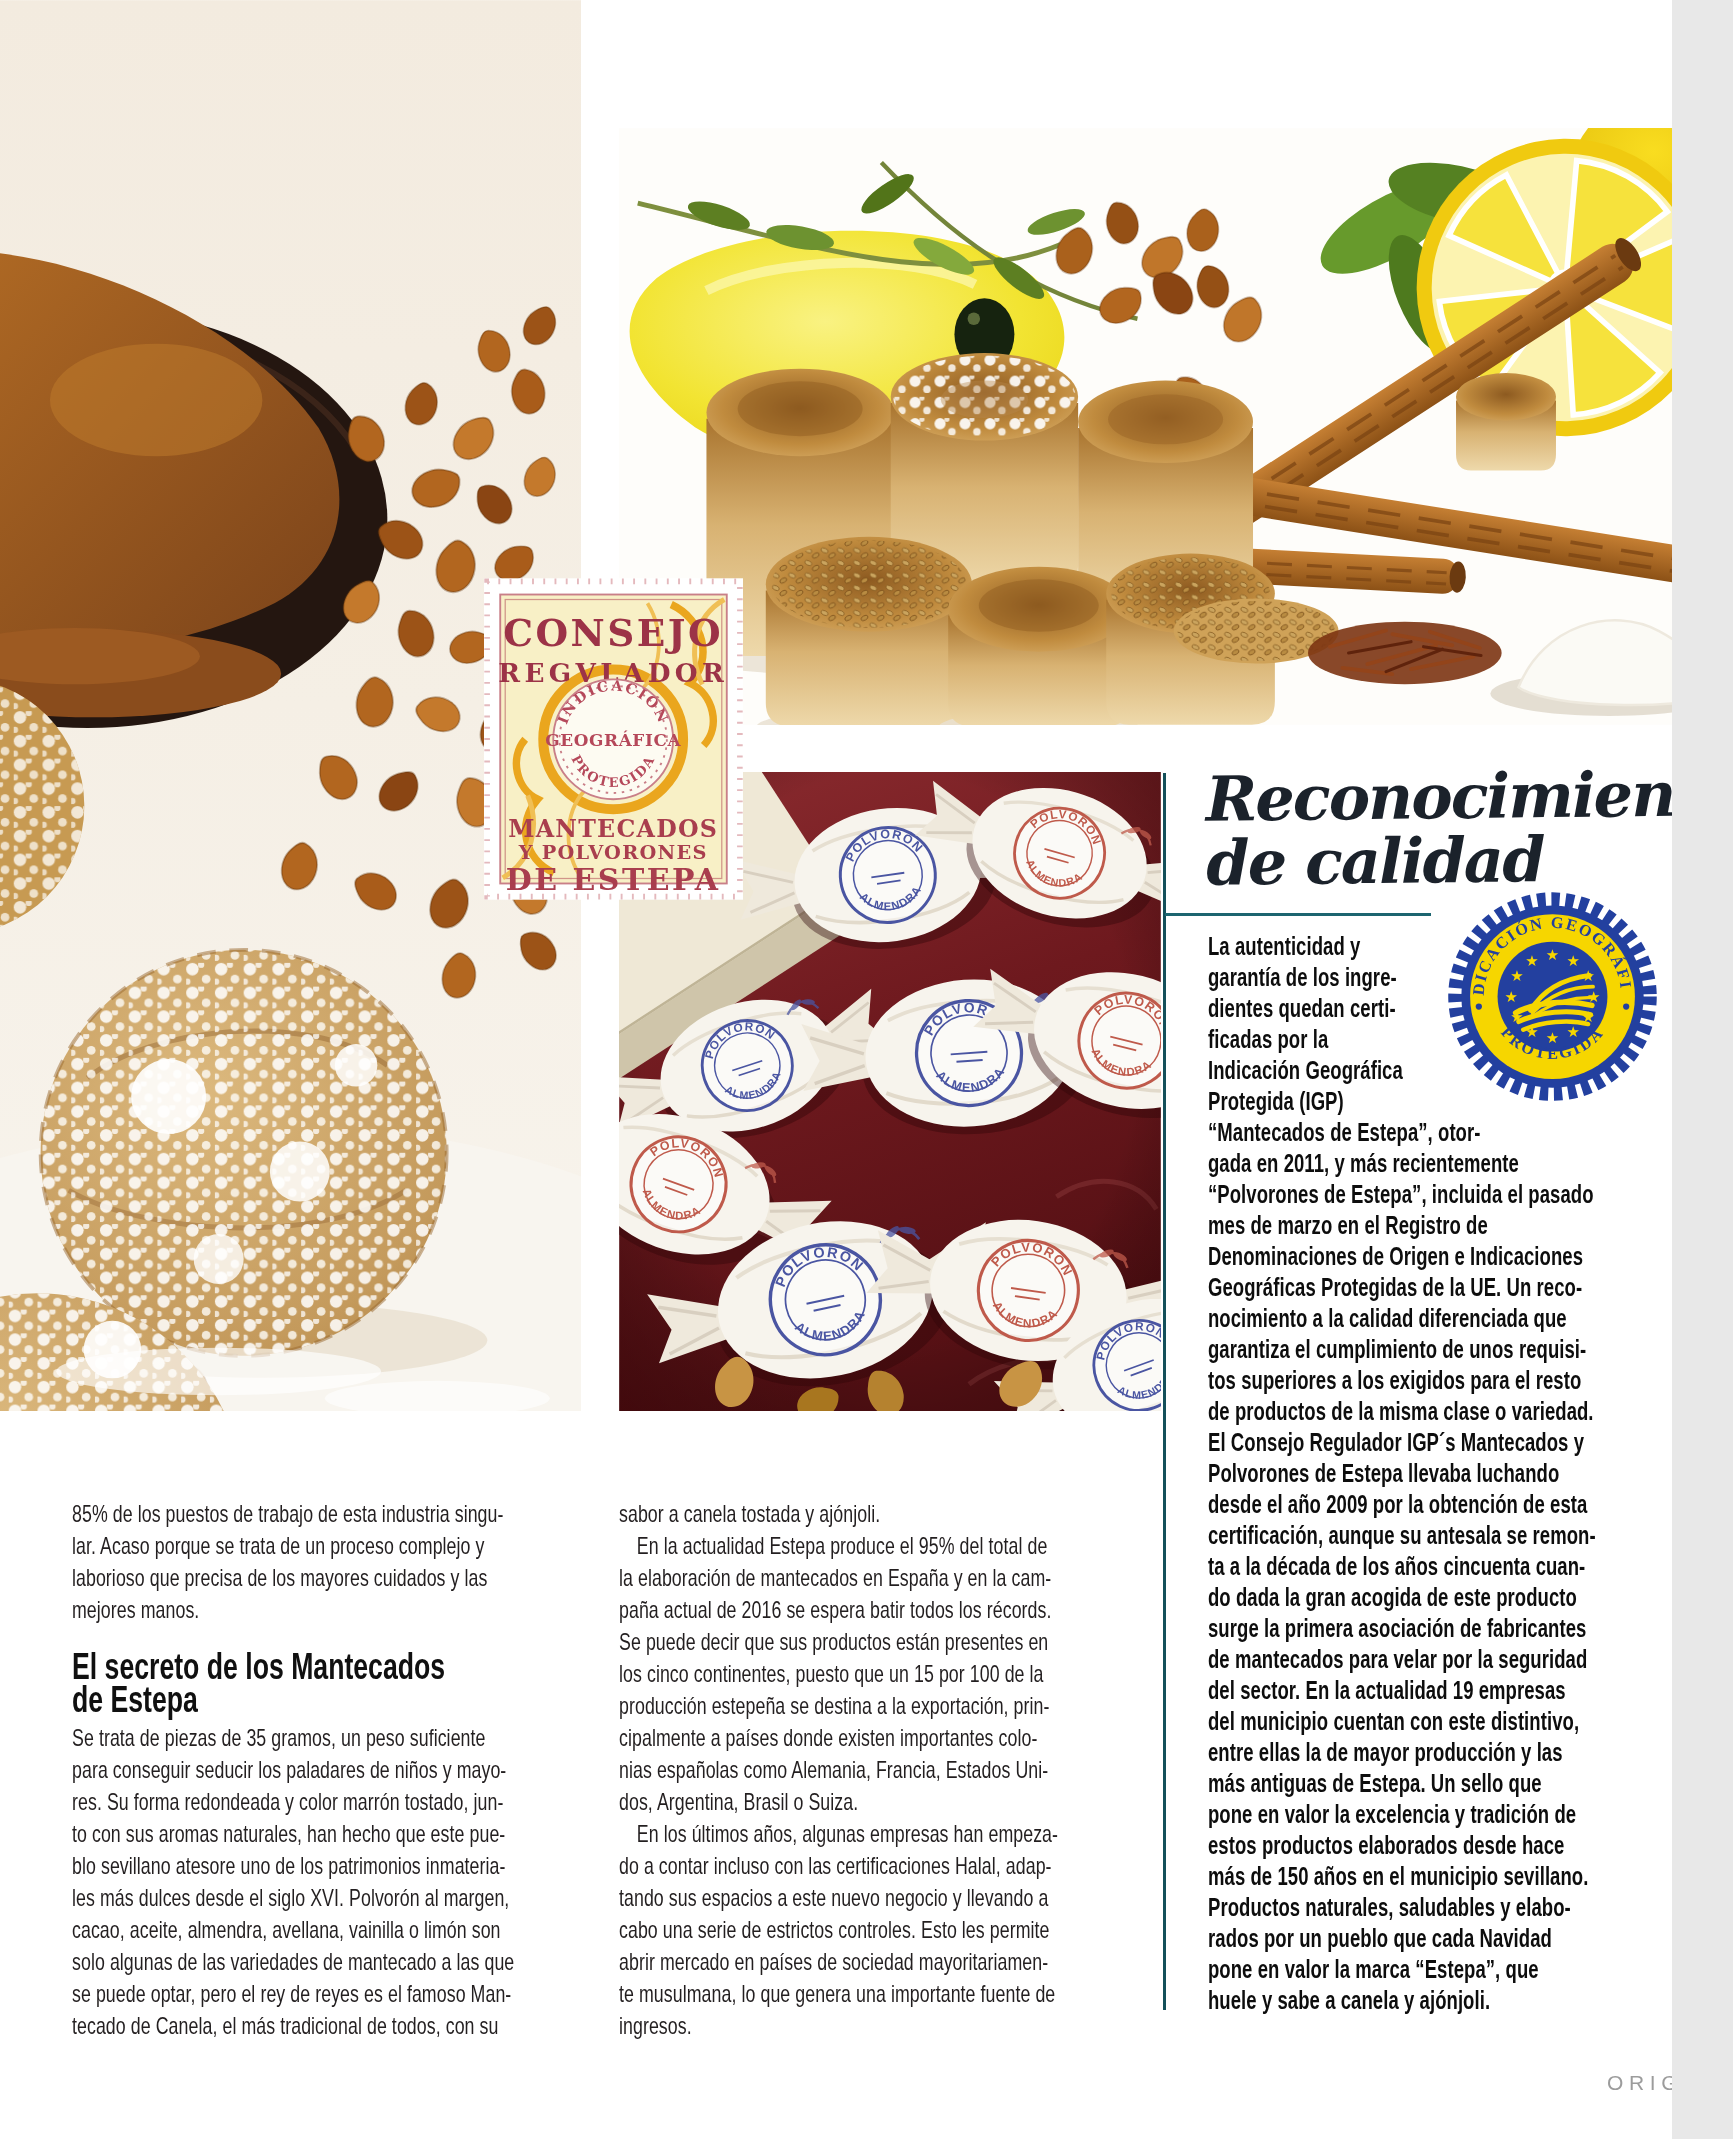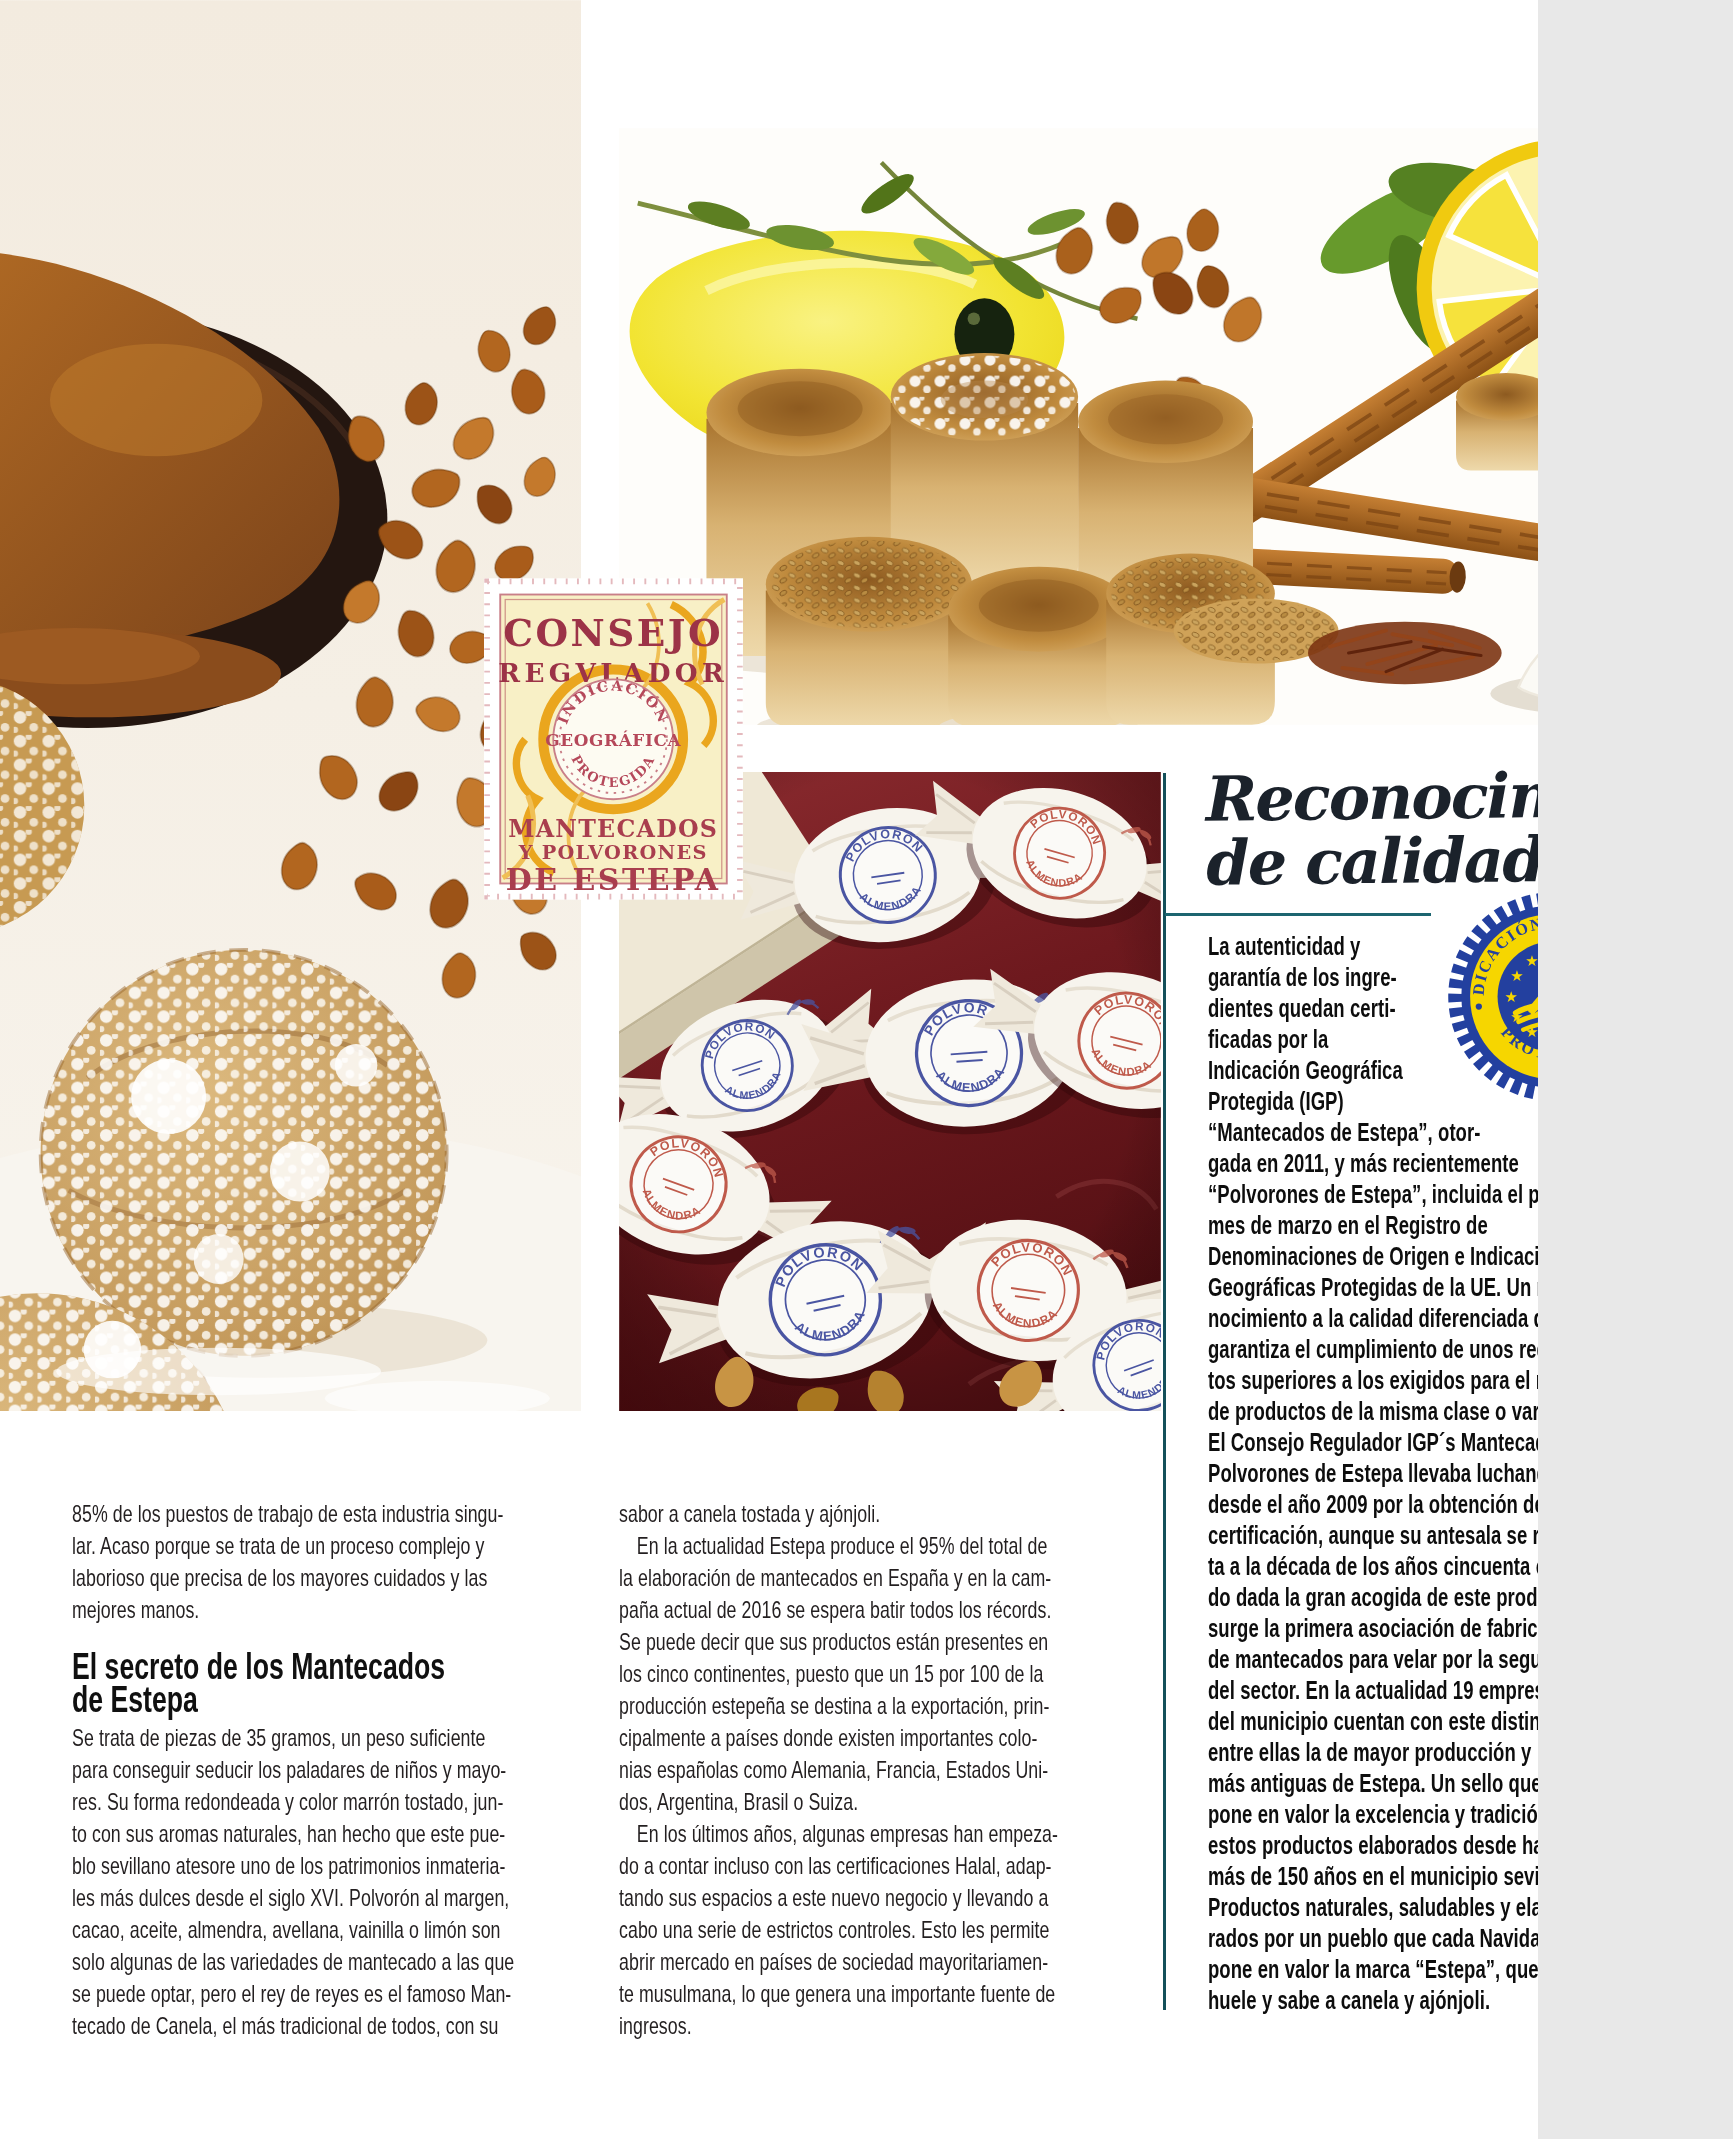--- a/index.html
+++ b/index.html
@@ -1,16 +1,16 @@
 <!DOCTYPE html>
 <html style="font-size:10px"><head>
 <meta charset="utf-8">
 <style>
   html,body{margin:0;padding:0;background:#e8e8e8;}
-  .page{position:relative;width:1538px;height:2140px;background:#ffffff;overflow:hidden;
+  .page{position:relative;width:1672px;height:2140px;background:#ffffff;overflow:hidden;
         font-family:"Liberation Sans",sans-serif;color:#231f20;text-decoration:underline;}
   .abs{position:absolute;}
   svg{display:block;}
 
   
   .colwrap{transform:scaleX(.74);transform-origin:0 0;}
   .bodytext{font-size:24px;line-height:32px;white-space:pre-line;color:#231f20;letter-spacing:0.1px;}
   .col-left{left:72px;top:1498px;width:662px;}
   .col-mid{left:619px;top:1498px;width:662px;}
   .subhead{font-weight:bold;font-size:36px;line-height:33px;white-space:pre-line;color:#101010;

